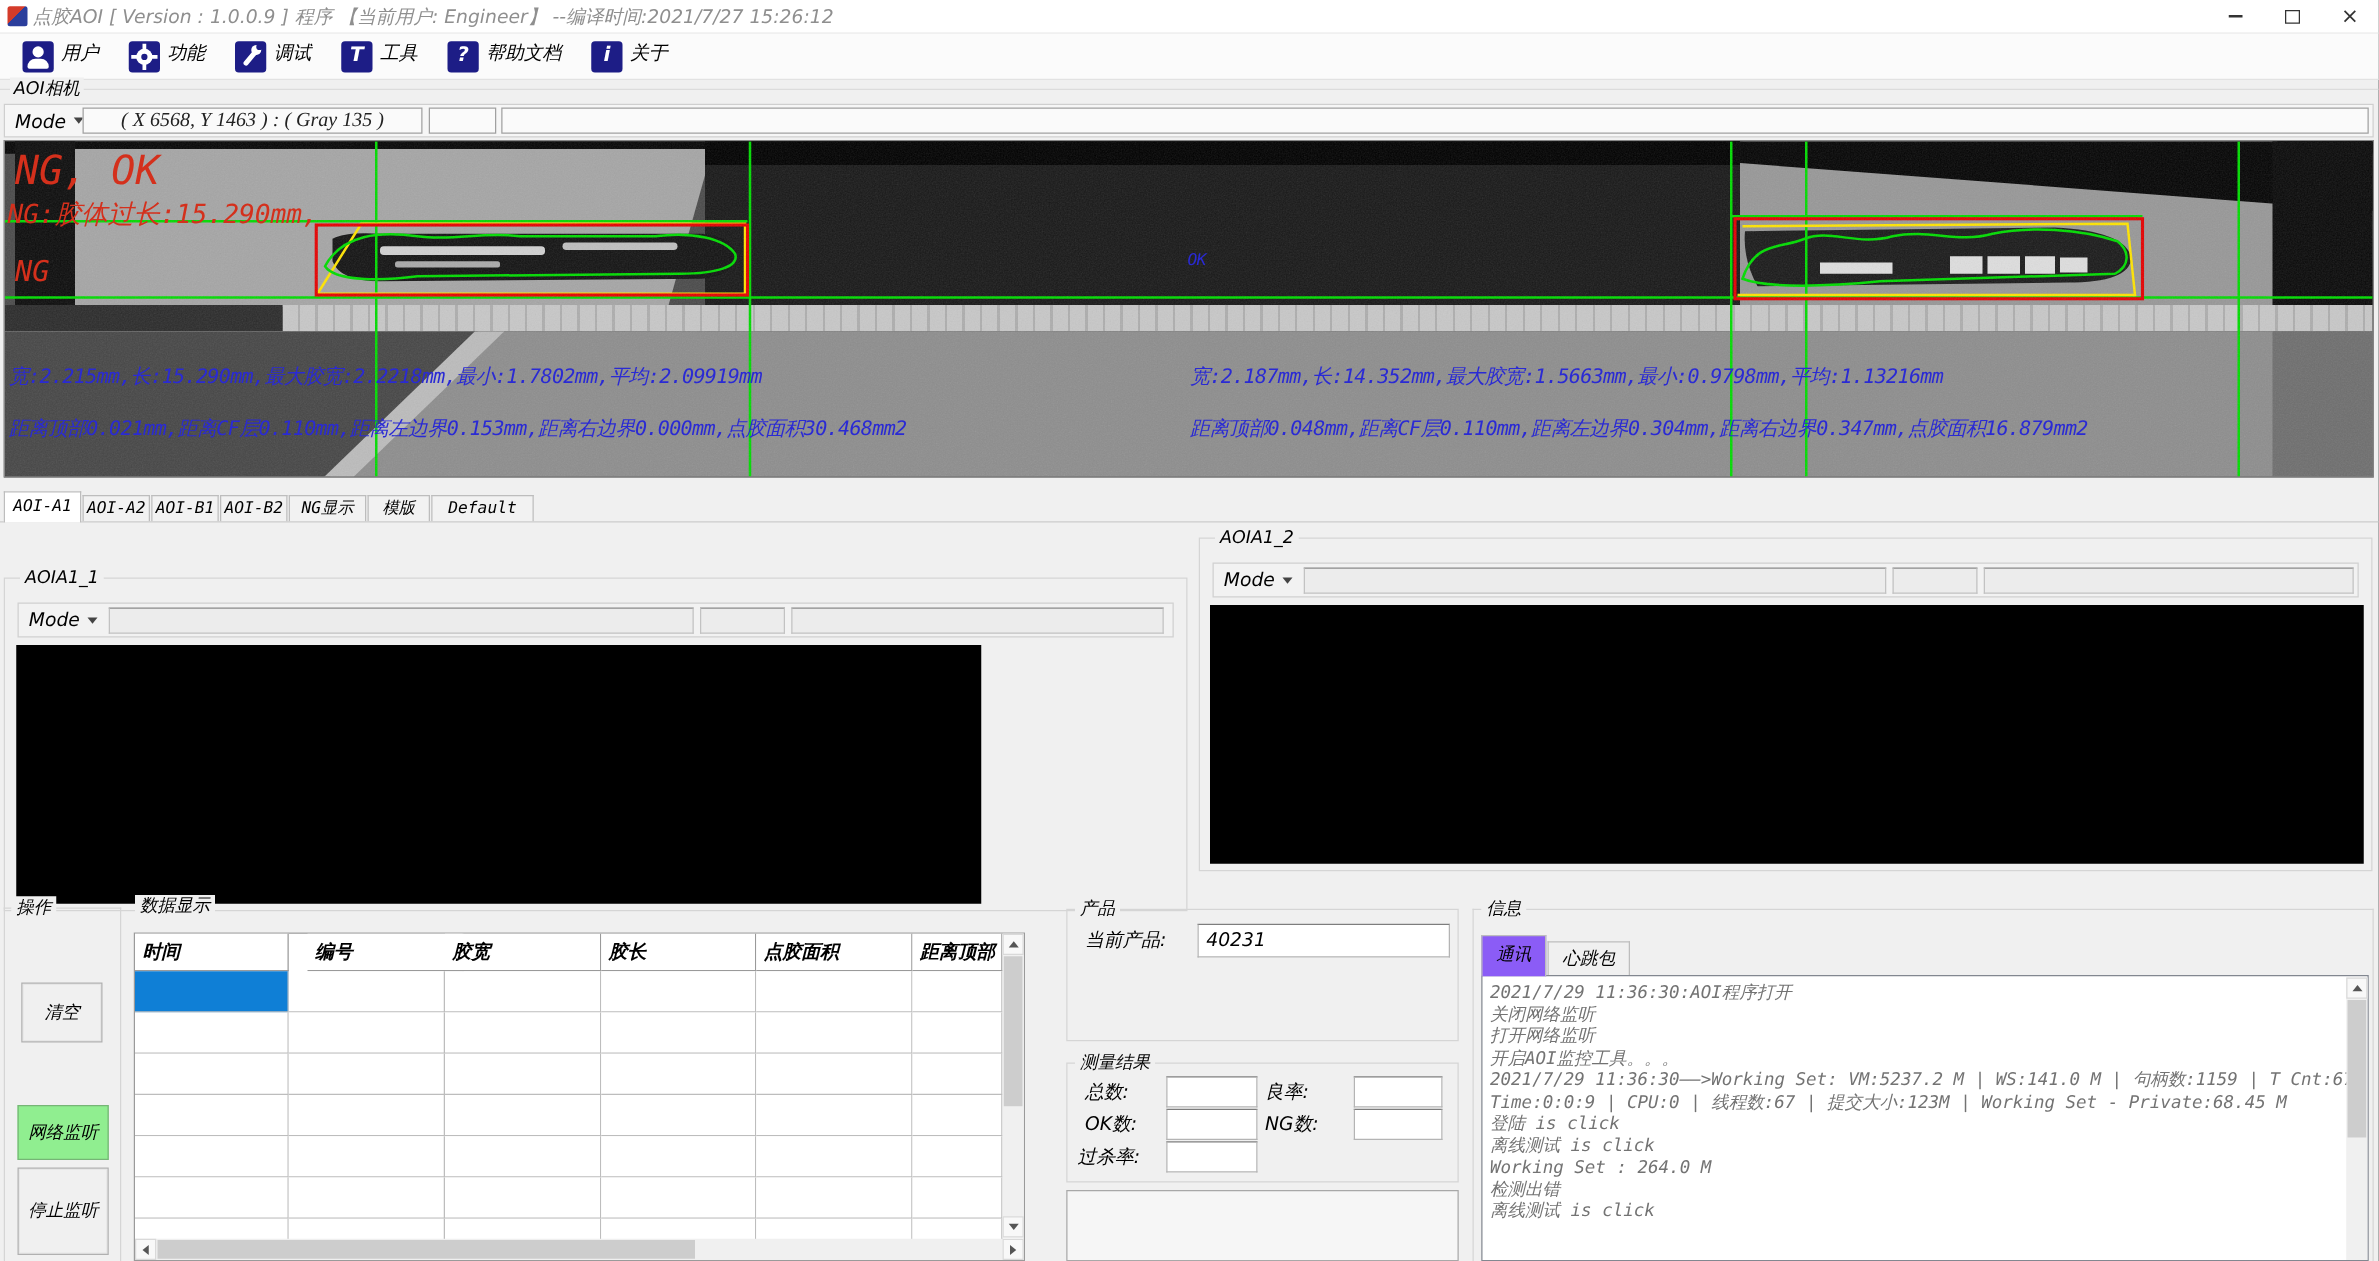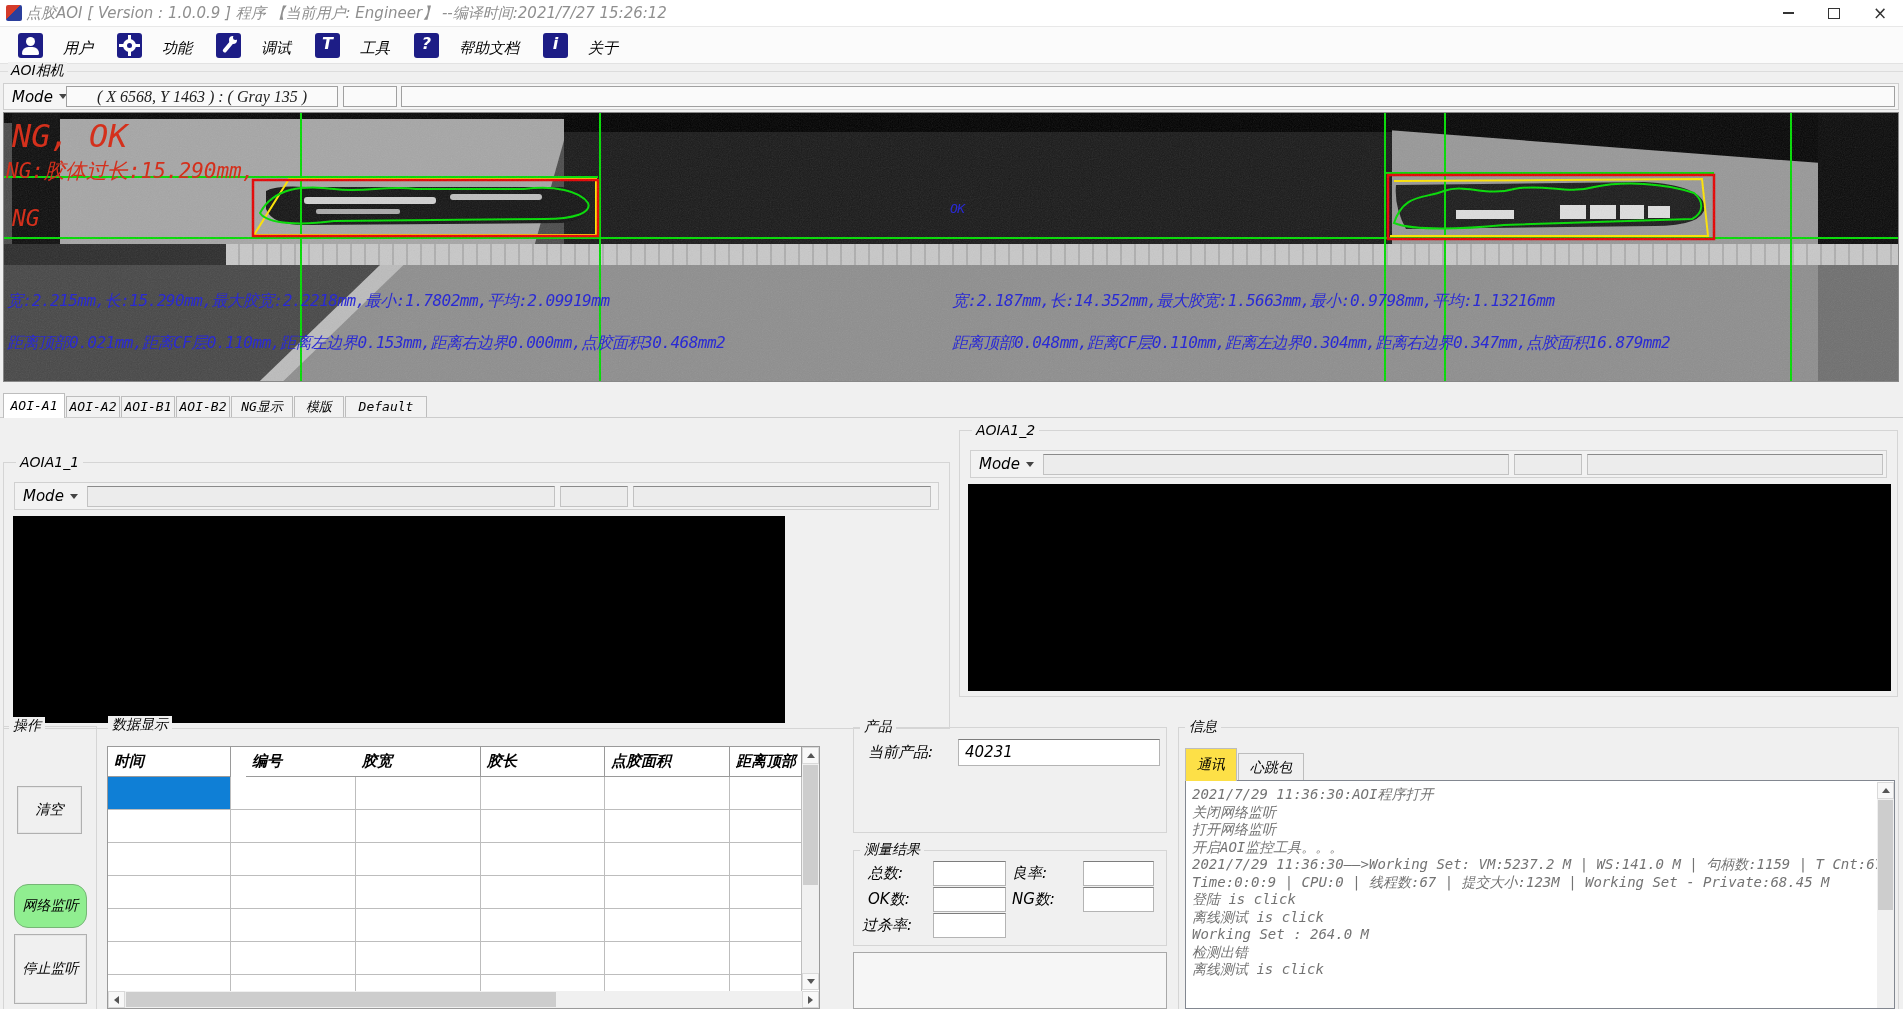--- a/index.html
+++ b/index.html
@@ -9,21 +9,21 @@
   
   #titlebar{left:0;top:0;width:1903px;height:26px;background:#ffffff;border-bottom:1px solid #e8e8e8;}
   #apptitle{left:26px;top:4px;font-size:15px;color:#8f8f8f;white-space:nowrap;}
   #appicon{left:6px;top:5px;width:16px;height:16px;background:linear-gradient(135deg,#d43b2a 0 45%,#2b3e9c 45% 100%);border-radius:2px;}
   .winbtn{top:0;width:46px;height:26px;display:flex;align-items:center;justify-content:center;cursor:default;}
   .glyph-min{width:11px;height:2px;background:#333;}
   .glyph-max{width:10px;height:9px;border:1.5px solid #333;}
   .glyph-close{font-size:17px;color:#333;line-height:1;}
   
   #toolbar{left:0;top:27px;width:1903px;height:36px;background:#fbfbfb;border-bottom:1px solid #e2e2e2;display:flex;align-items:center;}
-  .titem{display:flex;align-items:flex-end;gap:20px;margin-left:12px;padding:2px 6px;cursor:default;}
+  .titem{display:flex;align-items:flex-start;gap:6px;margin-left:12px;padding:2px 6px;cursor:default;}
   .ticon{width:25px;height:25px;background:#1d1d86;border-radius:3px;position:relative;flex:none;}
   .ticon .ph{position:absolute;left:8px;top:4px;width:9px;height:9px;border-radius:50%;background:#fff;}
   .ticon .pb{position:absolute;left:4px;top:14px;width:17px;height:8px;border-radius:8px 8px 2px 2px;background:#fff;}
   .ticon .gc{position:absolute;left:6px;top:6px;width:13px;height:13px;border-radius:50%;background:#fff;}
   .ticon .gh{position:absolute;left:10px;top:10px;width:5px;height:5px;border-radius:50%;background:#1d1d86;}
   .ticon .gs1{position:absolute;left:11px;top:2px;width:3px;height:21px;background:#fff;}
   .ticon .gs2{position:absolute;left:2px;top:11px;width:21px;height:3px;background:#fff;}
   .ticon .wr{position:absolute;left:11px;top:4px;width:4px;height:17px;background:#fff;border-radius:2px;transform:rotate(40deg);}
   .ticon .wh{position:absolute;left:13px;top:3px;width:8px;height:8px;border-radius:50%;background:#fff;}
   .ticon .wn{position:absolute;left:17px;top:2px;width:5px;height:5px;border-radius:50%;background:#1d1d86;}
@@ -69,21 +69,21 @@
   .tri-up{width:0;height:0;border-left:4px solid transparent;border-right:4px solid transparent;border-bottom:5px solid #555;}
   .tri-dn{width:0;height:0;border-left:4px solid transparent;border-right:4px solid transparent;border-top:5px solid #555;}
   .tri-lf{width:0;height:0;border-top:4px solid transparent;border-bottom:4px solid transparent;border-right:5px solid #555;}
   .tri-rt{width:0;height:0;border-top:4px solid transparent;border-bottom:4px solid transparent;border-left:5px solid #555;}
   .thumb{position:absolute;background:#cdcdcd;}
   .sunken{background:#fff;border:1px solid #b4b4b4;border-top:1px solid #7d7d7d;box-sizing:border-box;}
   .flabel{position:absolute;font-size:15px;white-space:nowrap;}
   
   .itab{position:absolute;height:26px;background:#f0f0f0;border:1px solid #bdbdbd;border-bottom:none;box-sizing:border-box;
         font-size:14px;text-align:center;cursor:default;}
-  .itab.active{background:#fde047;z-index:2;}
+  .itab.active{background:#8b5cf6;z-index:2;}
   #logbox{left:1185px;top:780px;width:710px;height:229px;background:#fff;border:1px solid #828790;box-sizing:border-box;overflow:hidden;}
   .logline{font-family:"DejaVu Sans Mono",monospace;font-size:14px;line-height:17.5px;white-space:nowrap;color:#737373;}
 </style>
 </head>
 <body>
 
 <div id="app">
 
   <div class="abs" id="titlebar">
     <div class="abs" id="appicon"></div>
@@ -266,21 +266,21 @@
       <div class="pfield" style="left:543px;width:68px;"></div>
       <div class="pfield" style="left:616px;width:296px;"></div>
     </div>
     <div class="canvas" style="left:8px;top:53px;width:923px;height:207px;"></div>
   </div>
 
   <div class="abs gb" style="left:3px;top:726px;width:94px;height:283px;border-bottom:none;">
     <div class="gb-label" style="left:5px;top:-10px;">操作</div>
   </div>
   <div class="btn" style="left:17px;top:786px;width:63px;height:46px;">清空</div>
-  <div class="btn green" style="left:14px;top:884px;width:71px;height:42px;border-radius:14px;">网络监听</div>
+  <div class="btn green" style="left:14px;top:884px;width:71px;height:42px;">网络监听</div>
   <div class="btn" style="left:14px;top:934px;width:71px;height:68px;">停止监听</div>
 
   <div class="abs gb-label" style="left:108px;top:716px;">数据显示</div>
   <div class="abs" id="dtable">
 
     <div class="hcell" style="left:0;width:123px;">时间</div>
     <div class="hcell" style="left:106px;width:125px;margin-left:32px;">编号</div>
     <div class="hcell" style="left:248px;width:125px;">胶宽</div>
     <div class="hcell" style="left:373px;width:124px;">胶长</div>
     <div class="hcell" style="left:497px;width:125px;">点胶面积</div>

